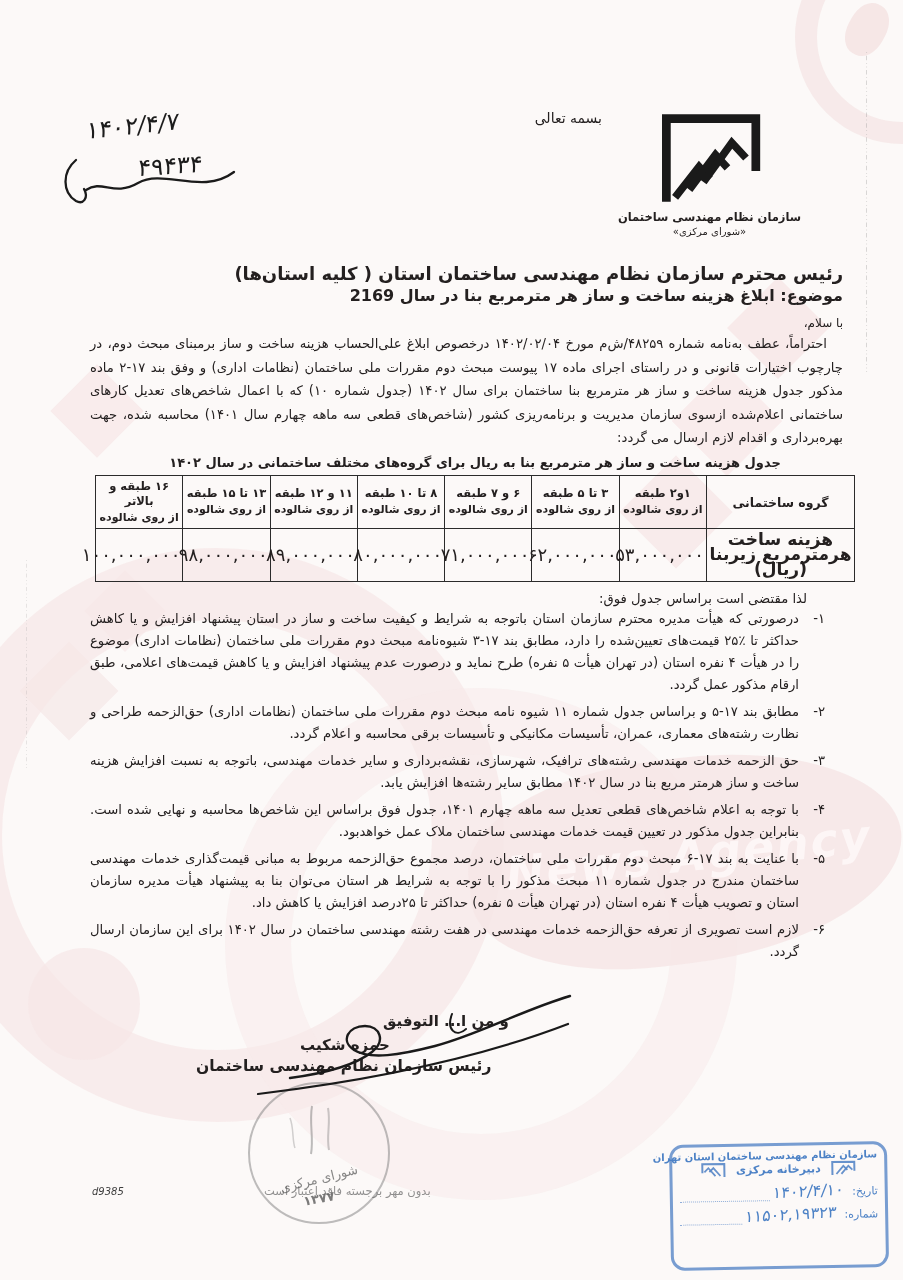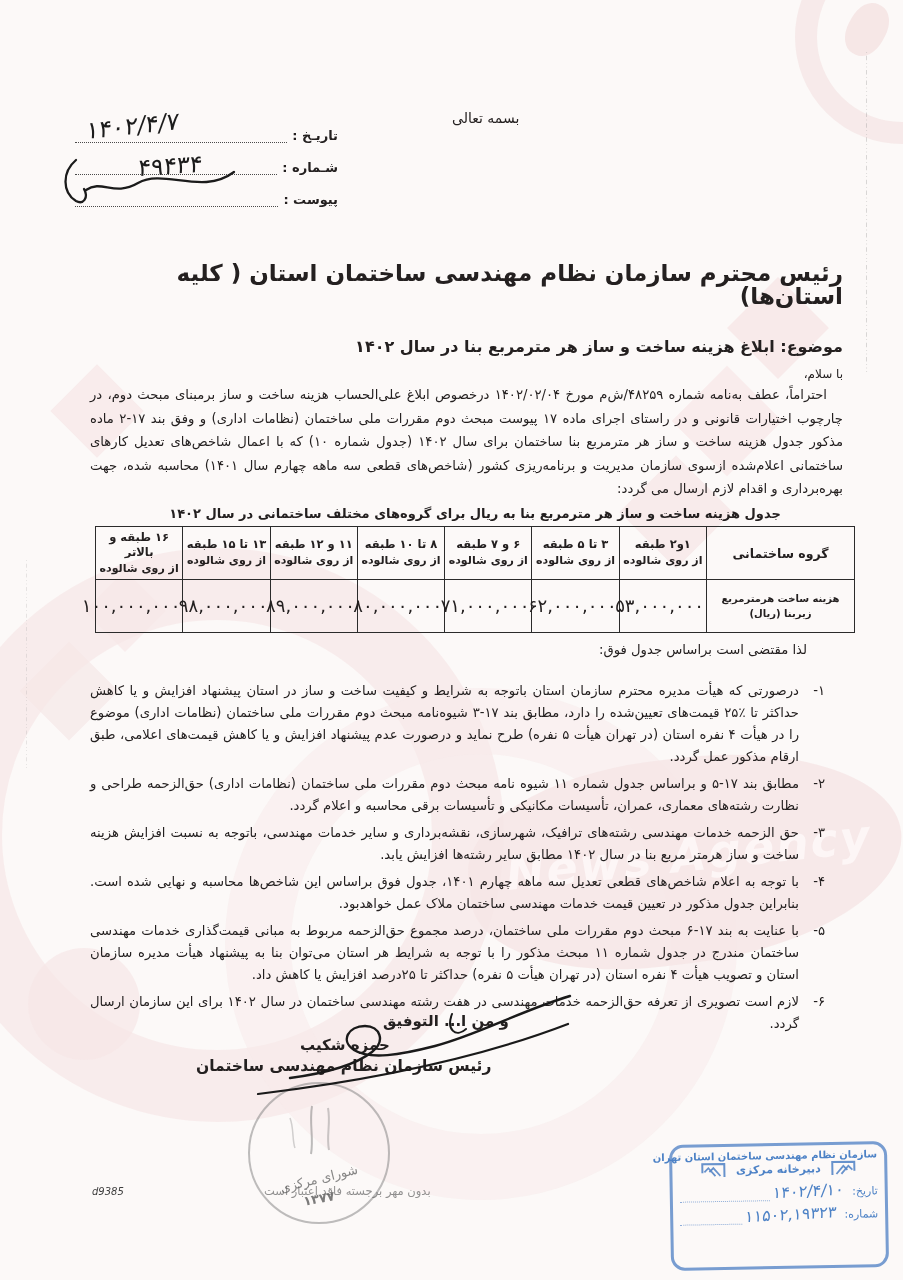--- a/index.html
+++ b/index.html
@@ -19,49 +19,49 @@
   .wm-ringB{left:225px;top:688px;width:380px;height:380px;border:66px solid #f7eaea;border-radius:50%;opacity:.5;}
   .wm-news{left:468px;top:758px;width:435px;height:205px;background:#f6e6e6;border-radius:48% 52% 55% 45%;transform:rotate(-7deg);opacity:.85;}
   .wm-news-text{position:absolute;left:505px;top:828px;font-size:46px;font-weight:bold;font-style:italic;
         color:#fdf6f6;transform:rotate(-6deg);direction:ltr;letter-spacing:2px;z-index:0;}
   .wm-circle-bl{left:28px;top:948px;width:112px;height:112px;background:#f6e7e7;border-radius:50%;opacity:.7;}
   
   .edge{position:absolute;writing-mode:vertical-rl;color:#8d8d8d;z-index:1;direction:ltr;}
   .edge-r{left:864px;top:52px;height:520px;font-size:5px;letter-spacing:2px;opacity:.85;}
   .edge-l{left:24px;top:560px;height:545px;font-size:4.5px;letter-spacing:2px;opacity:.6;}
   
-  .besmele{position:absolute;left:452px;top:110px;width:150px;text-align:left;font-size:14px;z-index:2;}
+  .besmele{position:absolute;left:452px;top:110px;width:150px;text-align:right;font-size:14px;z-index:2;}
   .org{position:absolute;left:592px;top:110px;width:235px;text-align:center;z-index:2;}
   .org svg{display:block;margin:0 auto;}
   .org-name{font-size:11.5px;font-weight:bold;margin-top:4px;}
   .org-sub{font-size:10px;margin-top:2px;}
   .refblock{position:absolute;left:70px;top:128px;width:268px;z-index:2;}
   .refrow{display:flex;align-items:flex-end;margin-bottom:17px;}
   .reflabel{font-size:13px;font-weight:bold;white-space:nowrap;}
   .refdots{flex:1;border-bottom:1.6px dotted #4a4a4a;height:14px;margin:0 5px;}
   .hand{font-family:"DejaVu Sans",sans-serif;color:#1c1c1c;white-space:nowrap;z-index:3;}
   .hand-date{position:absolute;left:86px;top:112px;font-size:24px;letter-spacing:2px;transform:rotate(-6deg) skewX(-10deg);}
   .hand-num{position:absolute;left:138px;top:152px;font-size:24px;letter-spacing:2px;transform:rotate(-4deg) skewX(-8deg);}
   .scribble-top{position:absolute;left:52px;top:152px;z-index:3;}
   
   .main{position:absolute;top:262px;right:60px;width:753px;z-index:2;}
-  .recipient{font-size:23px;font-weight:bold;line-height:23px;margin:0 0 28px;}
+  .recipient{font-size:18px;font-weight:bold;line-height:23px;margin:0 0 0;}
   .subject{font-size:16px;font-weight:bold;line-height:21px;margin:0 0 10px;}
   .salutation{font-size:12px;margin:4px 0 2px;}
   .paragraph{font-size:13.2px;line-height:23.5px;text-align:justify;text-indent:16px;margin:0 0 5px;}
   .tbl-caption{font-size:13px;font-weight:bold;text-align:center;width:760px;margin:0 -12px 5px 0;}
   table.cost{border-collapse:collapse;table-layout:fixed;width:760px;margin-right:-12px;background:transparent;}
   table.cost th,table.cost td{border:1.6px solid #2b2b2b;padding:3px 2px;text-align:center;vertical-align:middle;}
   .col-group{width:148px;}
   .fl{display:block;font-size:11.5px;font-weight:bold;line-height:15px;}
   .bs{display:block;font-size:11px;font-weight:bold;line-height:14px;margin-top:2px;}
   .grp{font-size:12.5px;font-weight:bold;}
-  .rowlab{font-size:10px;font-weight:bold;line-height:15px;padding:3px 4px;}
+  .rowlab{font-size:17px;font-weight:bold;line-height:15px;padding:3px 4px;}
   .val{font-size:18px;font-weight:normal;letter-spacing:.5px;height:46px;}
-  .intro{font-size:13.2px;margin:9px 36px 23px 0;}
+  .intro{font-size:13.2px;margin:9px 36px 2px 0;}
   .list{padding:0 18px 0 0;}
   .item{display:flex;font-size:13.2px;line-height:22px;margin-bottom:5px;text-align:justify;}
   .item .num{min-width:26px;flex:0 0 26px;}
   .item .txt{flex:1;}
   
   .sig-closing{position:absolute;left:383px;top:1012px;font-size:15px;font-weight:bold;z-index:2;}
   .sig-name{position:absolute;left:300px;top:1036px;font-size:15px;font-weight:bold;z-index:2;}
   .sig-title{position:absolute;left:196px;top:1057px;font-size:15.5px;font-weight:bold;z-index:2;}
   .sig-svg{position:absolute;left:250px;top:986px;z-index:3;}
   
@@ -103,45 +103,41 @@
   <div class="wm wm-ringB"></div>
   <div class="wm wm-news"></div>
   <div class="wm-news-text">News Agency</div>
   <div class="wm wm-circle-bl"></div>
 
   <div class="edge edge-r">·—··—·—···—··—·—··—···—·—··—·—···—··—·—··—···—·—··—·—···—··—·—··—···</div>
   <div class="edge edge-l">·—·—··—···—·—··—·—···—··—·—··—···—·—··—·—···—··</div>
 
   <div class="besmele">بسمه تعالی</div>
 
-
-  <div class="refblock">
-    <div class="refrow">
-      <span class="reflabel">تاریـخ :</span>
-      <span class="refdots"></span>
-    </div>
-    <div class="refrow">
-      <span class="reflabel">شـماره :</span>
-      <span class="refdots"></span>
-    </div>
-    <div class="refrow">
-      <span class="reflabel">پیوست :</span>
-      <span class="refdots"></span>
-    </div>
-  </div>
+  <div class="org">
+    <svg width="112" height="96" viewBox="0 0 100 88">
+      <path d="M10,84 L10,8 L92,8 L92,56" fill="none" stroke="#1a1a1a" stroke-width="8"></path>
+      <path d="M18,80 L40,52 L50,63" fill="none" stroke="#1a1a1a" stroke-width="7"></path>
+      <path d="M31,73 L55,41 L66,53" fill="none" stroke="#1a1a1a" stroke-width="7"></path>
+      <path d="M44,66 L70,30 L83,44" fill="none" stroke="#1a1a1a" stroke-width="7"></path>
+    </svg>
+    <div class="org-name">سازمان نظام مهندسی ساختمان</div>
+    <div class="org-sub">«شورای مرکزی»</div>
+  </div>
+
   <div class="hand hand-date">۱۴۰۲/۴/۷</div>
   <div class="hand hand-num">۴۹۴۳۴</div>
   <svg class="scribble-top" width="190" height="60" viewBox="0 0 190 60">
     <path d="M182,20 C150,44 112,16 86,31 C62,45 50,27 34,38" fill="none" stroke="#1b1b1b" stroke-width="2.3" stroke-linecap="round"></path>
     <path d="M24,8 C10,20 10,40 24,49 C31,53 37,46 32,37" fill="none" stroke="#1b1b1b" stroke-width="2.3" stroke-linecap="round"></path>
   </svg>
 
   <div class="main">
     <div class="recipient">رئیس محترم سازمان نظام مهندسی ساختمان استان ( کلیه استان‌ها)</div>
-    <div class="subject">موضوع: ابلاغ هزینه ساخت و ساز هر مترمربع بنا در سال ۱۴۰۲</div>
+    <div class="subject">موضوع: ابلاغ هزینه ساخت و ساز هر مترمربع بنا در سال 2169</div>
     <div class="salutation">با سلام،</div>
     <div class="paragraph">احتراماً، عطف به‌نامه شماره ۴۸۲۵۹/ش‌م مورخ ۱۴۰۲/۰۲/۰۴ درخصوص ابلاغ علی‌الحساب هزینه ساخت و ساز برمبنای مبحث دوم، در چارچوب اختیارات قانونی و در راستای اجرای ماده ۱۷ پیوست مبحث دوم مقررات ملی ساختمان (نظامات اداری) و وفق بند ۱۷‏-‏۲ ماده مذکور جدول هزینه ساخت و ساز هر مترمربع بنا ساختمان برای سال ۱۴۰۲ (جدول شماره ۱۰) که با اعمال شاخص‌های تعدیل کارهای ساختمانی اعلام‌شده ازسوی سازمان مدیریت و برنامه‌ریزی کشور (شاخص‌های قطعی سه ماهه چهارم سال ۱۴۰۱) محاسبه شده، جهت بهره‌برداری و اقدام لازم ارسال می گردد:</div>
 
     <div class="tbl-caption">جدول هزینه ساخت و ساز هر مترمربع بنا به ریال برای گروه‌های مختلف ساختمانی در سال ۱۴۰۲</div>
     <table class="cost">
       <colgroup>
         <col class="col-group">
           <col>
           <col>
           <col>

